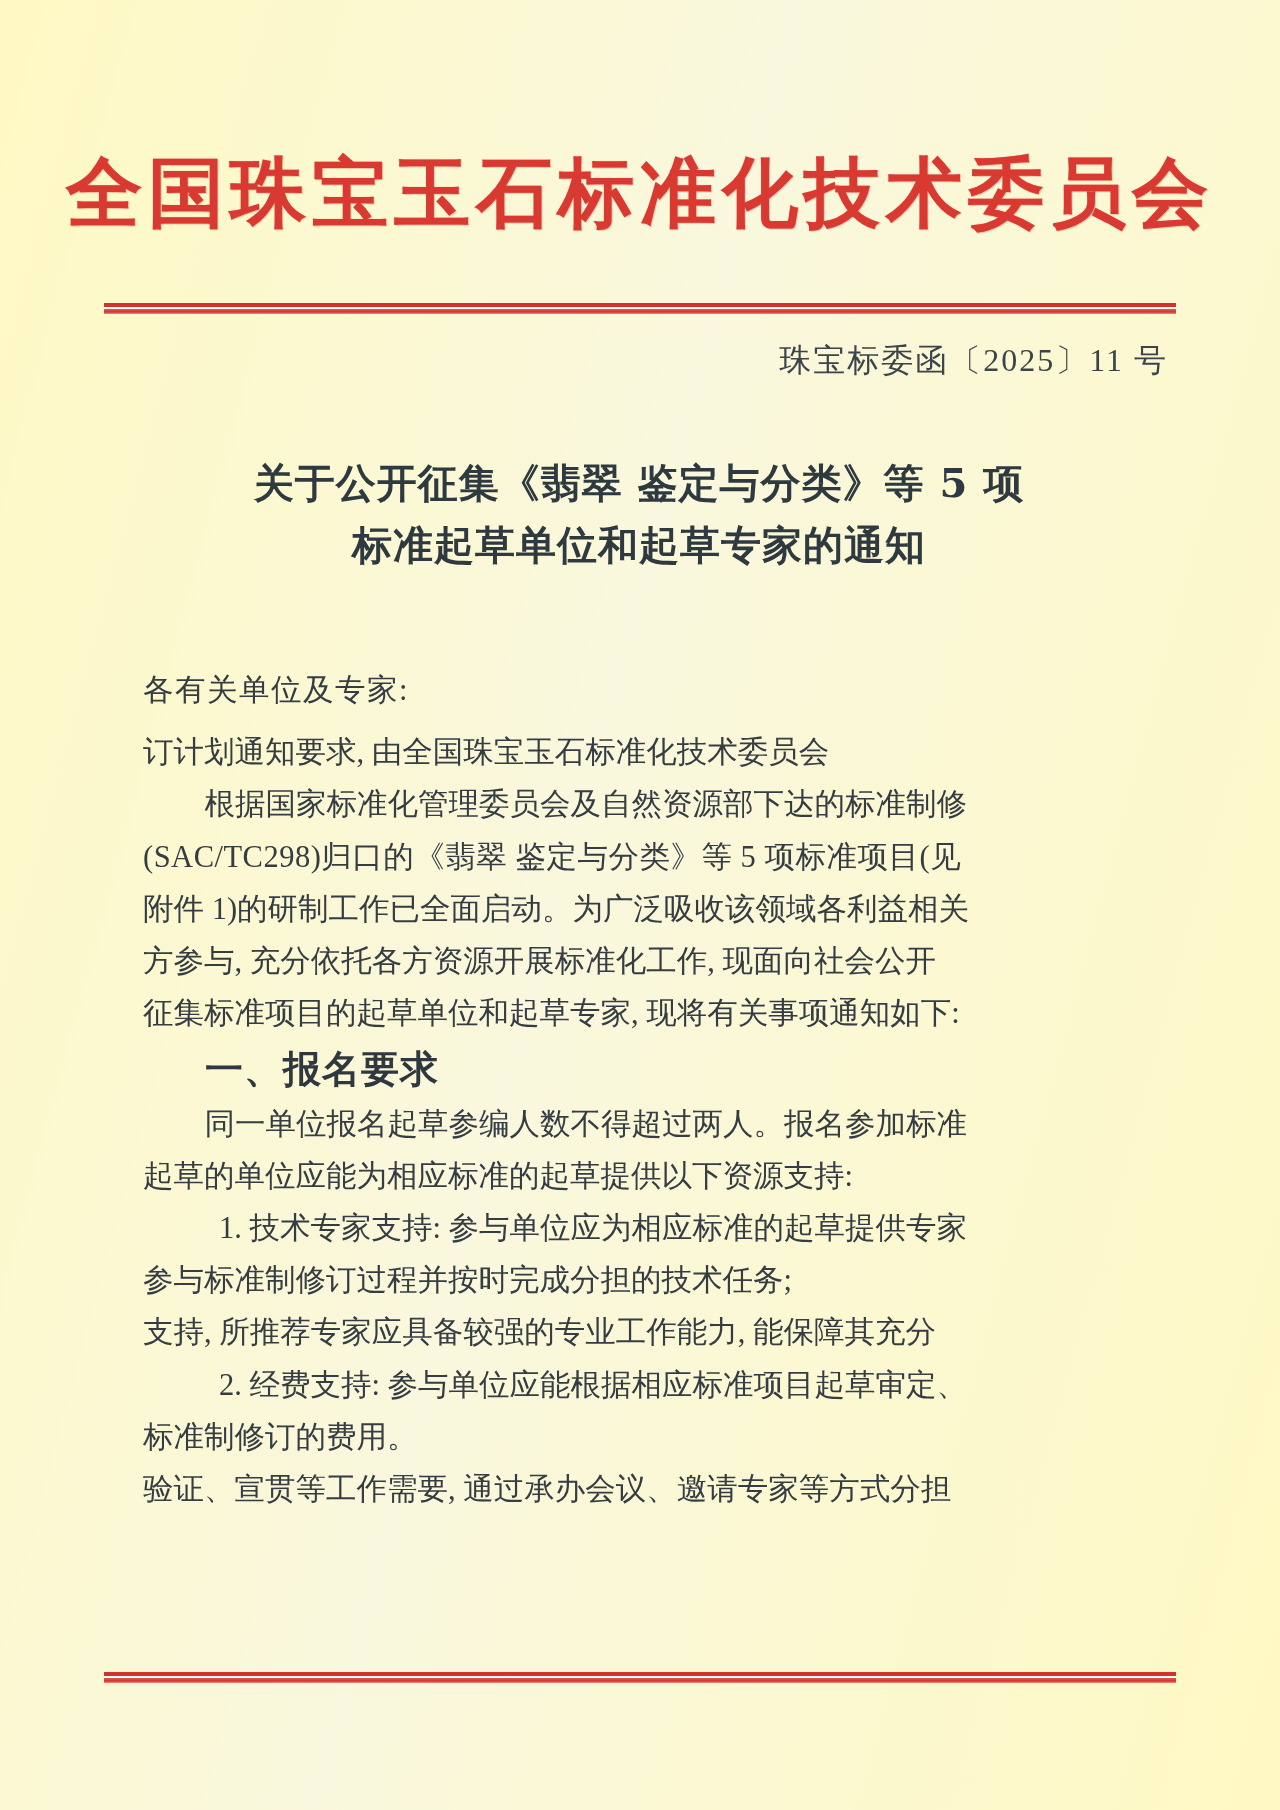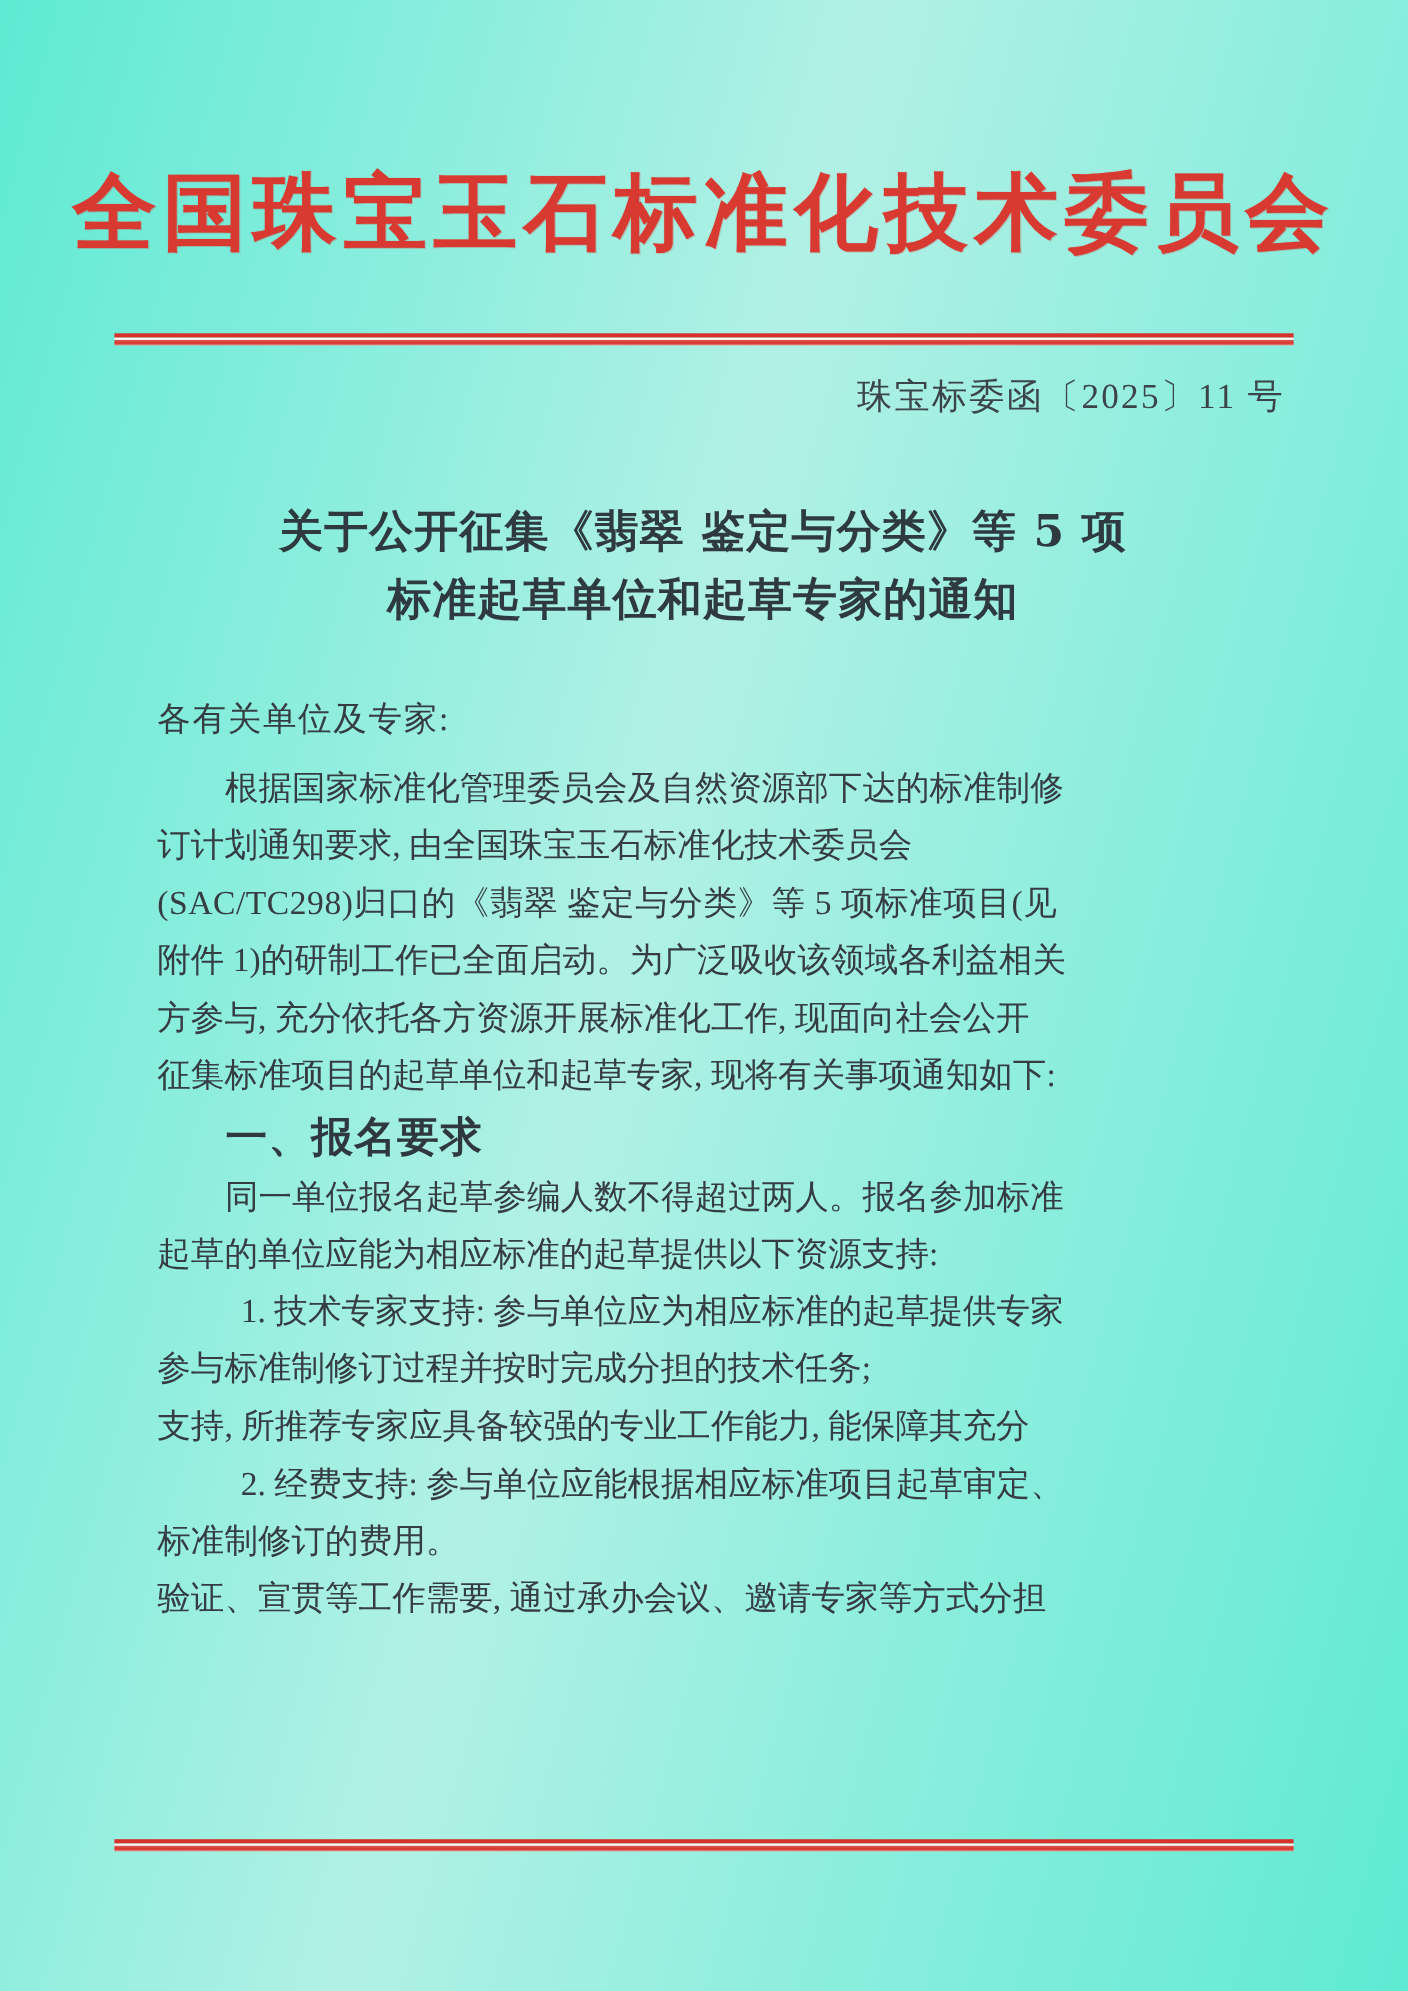--- a/index.html
+++ b/index.html
@@ -6,21 +6,21 @@
   html, body {
     margin: 0;
     padding: 0;
     background: #ffffff;
   }
   .page {
     position: relative;
     width: 1280px;
     height: 1810px;
     margin: 0 auto;
-    background: #5eead4;
+    background: #fef9c3;
     font-family: "Liberation Serif", "DejaVu Serif", serif;
     overflow: hidden;
   }
   
   .scan-tint {
     position: absolute;
     inset: 0;
     background:
       linear-gradient(105deg, rgba(250,250,248,0) 0%, rgba(246,246,243,0.55) 45%, rgba(252,252,250,0) 100%);
     pointer-events: none;
@@ -101,21 +101,21 @@
     line-height: 1.55;
     letter-spacing: 1px;
     color: #2f3a40;
   }
   .doc-title .tline { display: block; white-space: nowrap; }
 
   
   .body-block {
     position: absolute;
     left: 143px;
-    top: 628px;
+    top: 664px;
     width: 824px;
     color: #353d43;
     font-size: 30.5px;
     line-height: 52.2px;
     font-family: "Liberation Serif", "DejaVu Serif", serif;
   }
   .salutation {
     letter-spacing: 1.5px;
     margin-bottom: 10px;
   }
@@ -167,25 +167,25 @@
     <span class="tline">关于公开征集《翡翠 鉴定与分类》等 5 项</span>
     <span class="tline">标准起草单位和起草专家的通知</span>
   </div>
 
   <div class="body-block">
 
     <div class="salutation">各有关单位及专家:</div>
 
     <div class="para">
       <span class="ln just">
+        <span>订计划通知要求, 由全国珠宝玉石标准化技术委员会</span>
+      </span>
+      <span class="ln just">
         <span class="indent"></span>
         <span>根据国家标准化管理委员会及自然资源部下达的标准制修</span>
-      </span>
-      <span class="ln just">
-        <span>订计划通知要求, 由全国珠宝玉石标准化技术委员会</span>
       </span>
       <span class="ln just latin">
         <span>(SAC/TC298)归口的《翡翠 鉴定与分类》等 5 项标准项目(见</span>
       </span>
       <span class="ln just">
         <span>附件 1)的研制工作已全面启动。为广泛吸收该领域各利益相关</span>
       </span>
       <span class="ln just">
         <span>方参与, 充分依托各方资源开展标准化工作, 现面向社会公开</span>
       </span>

